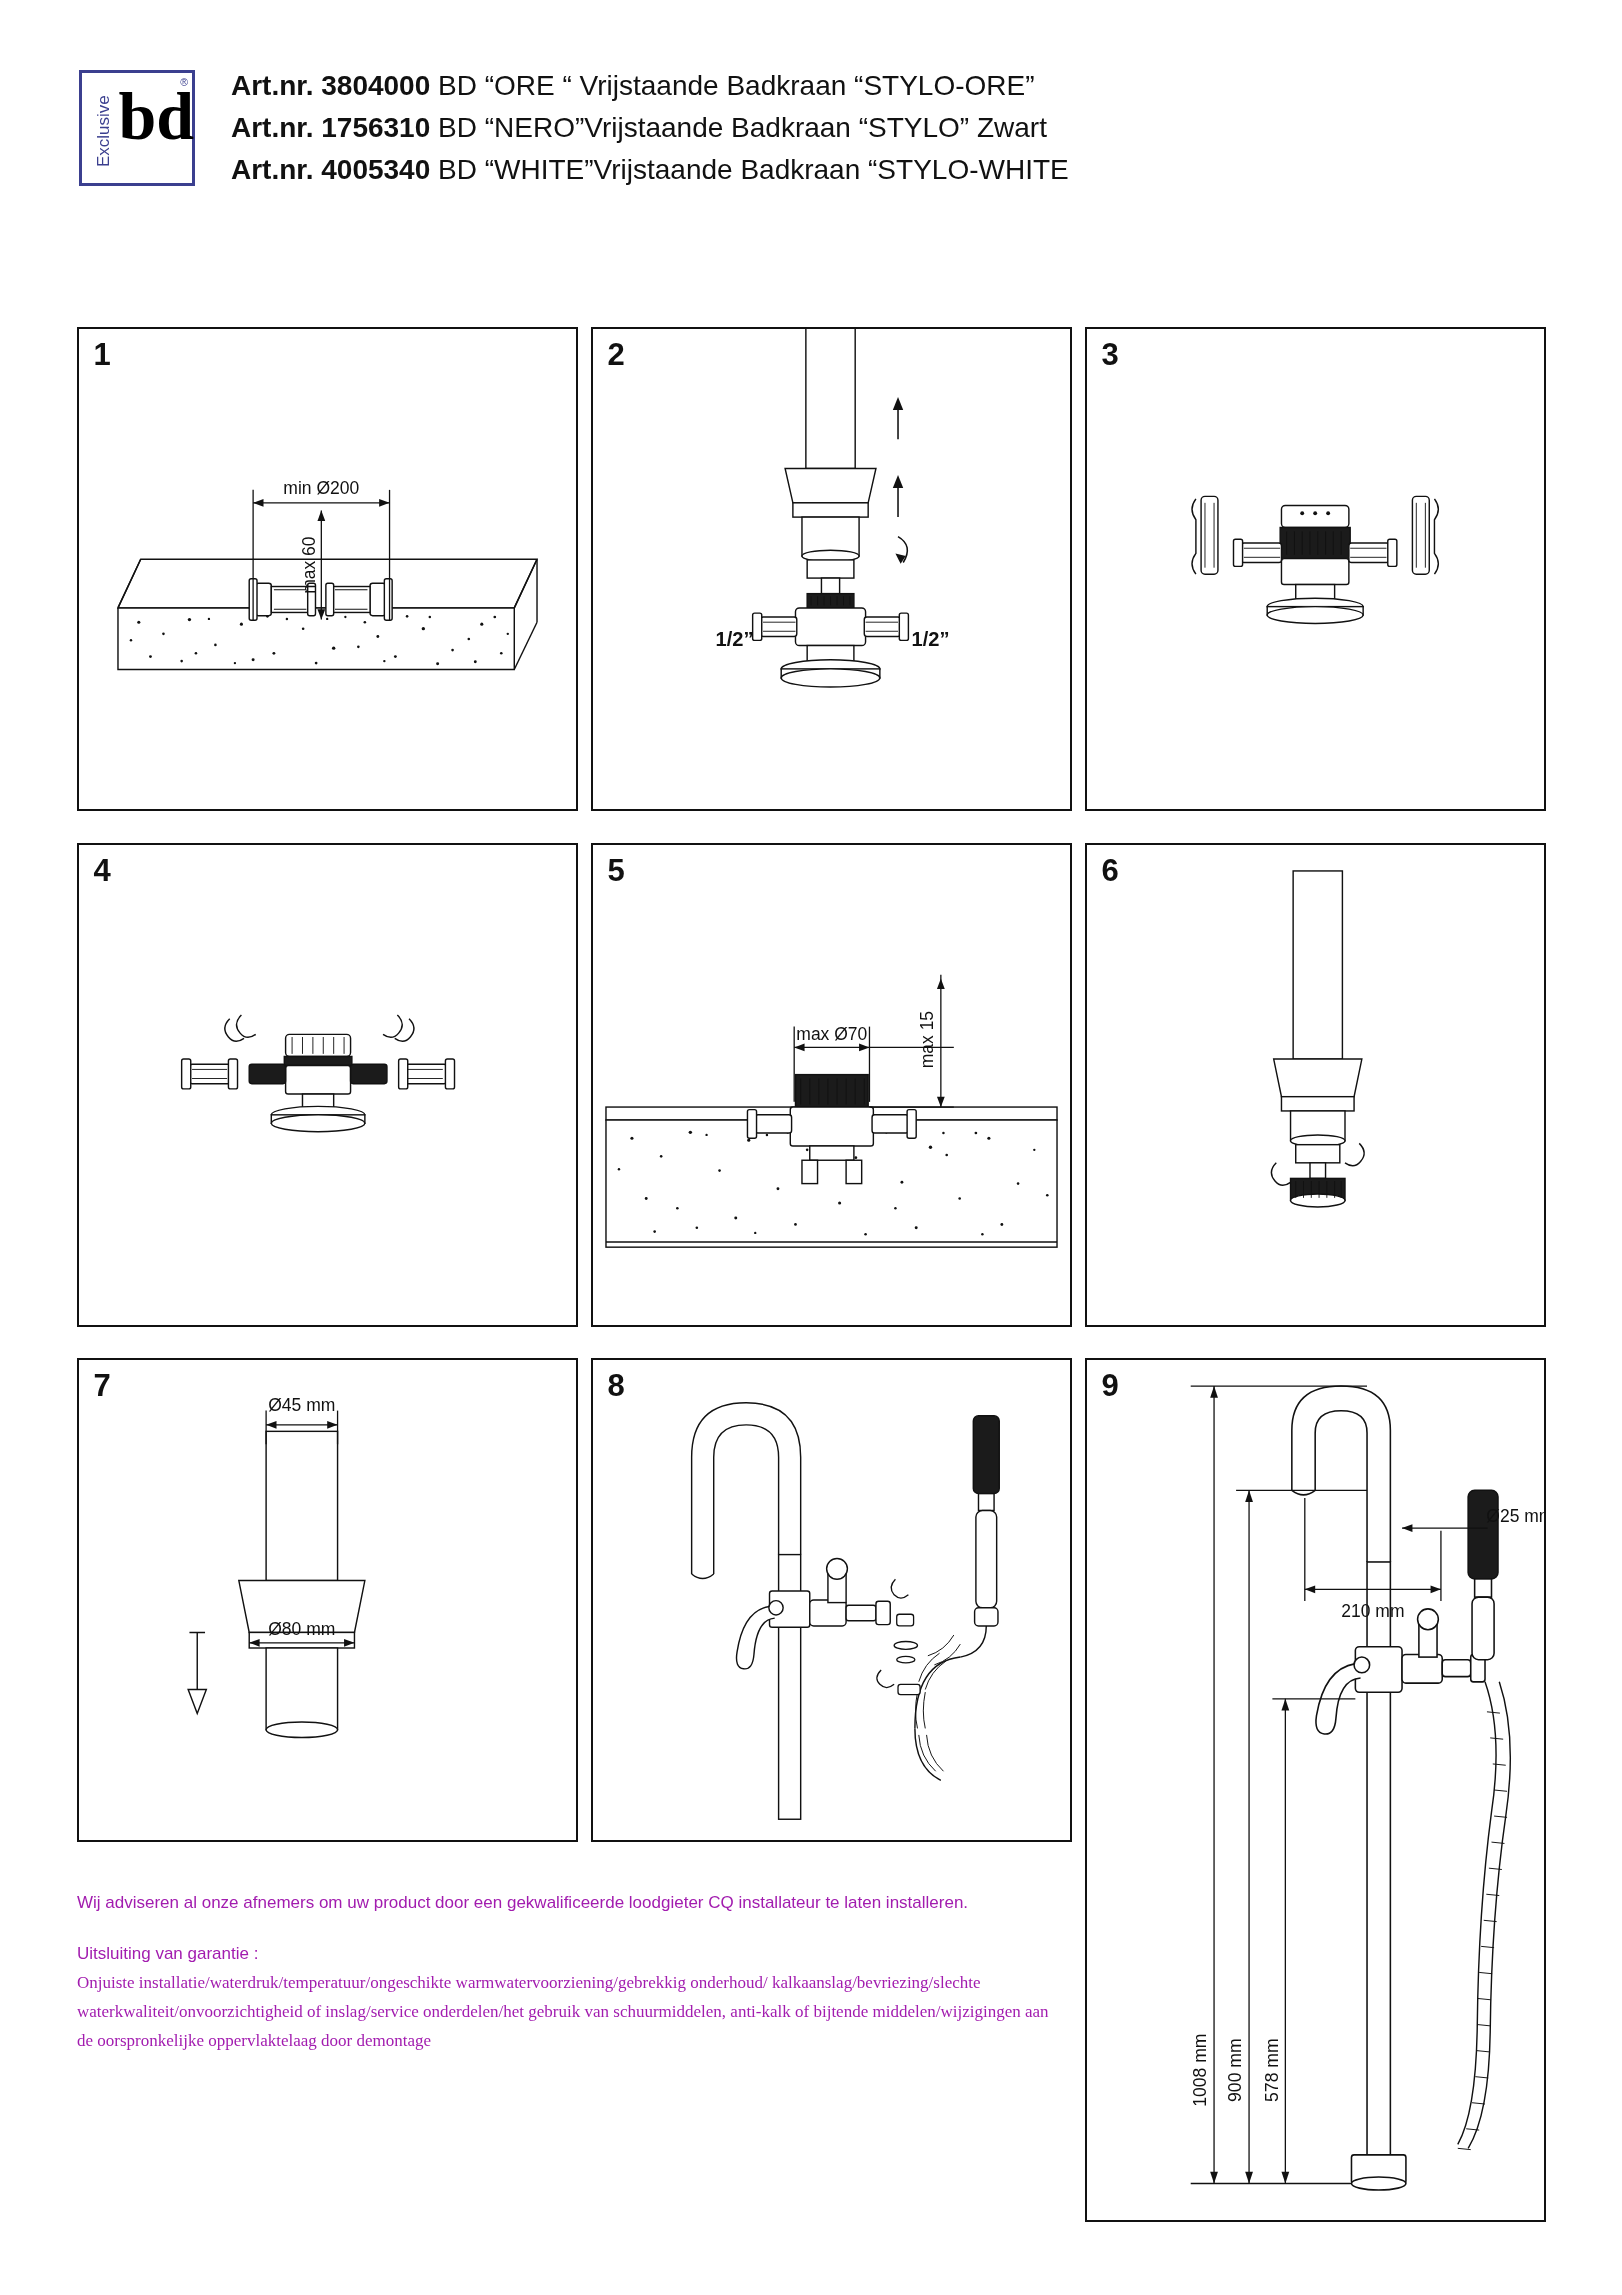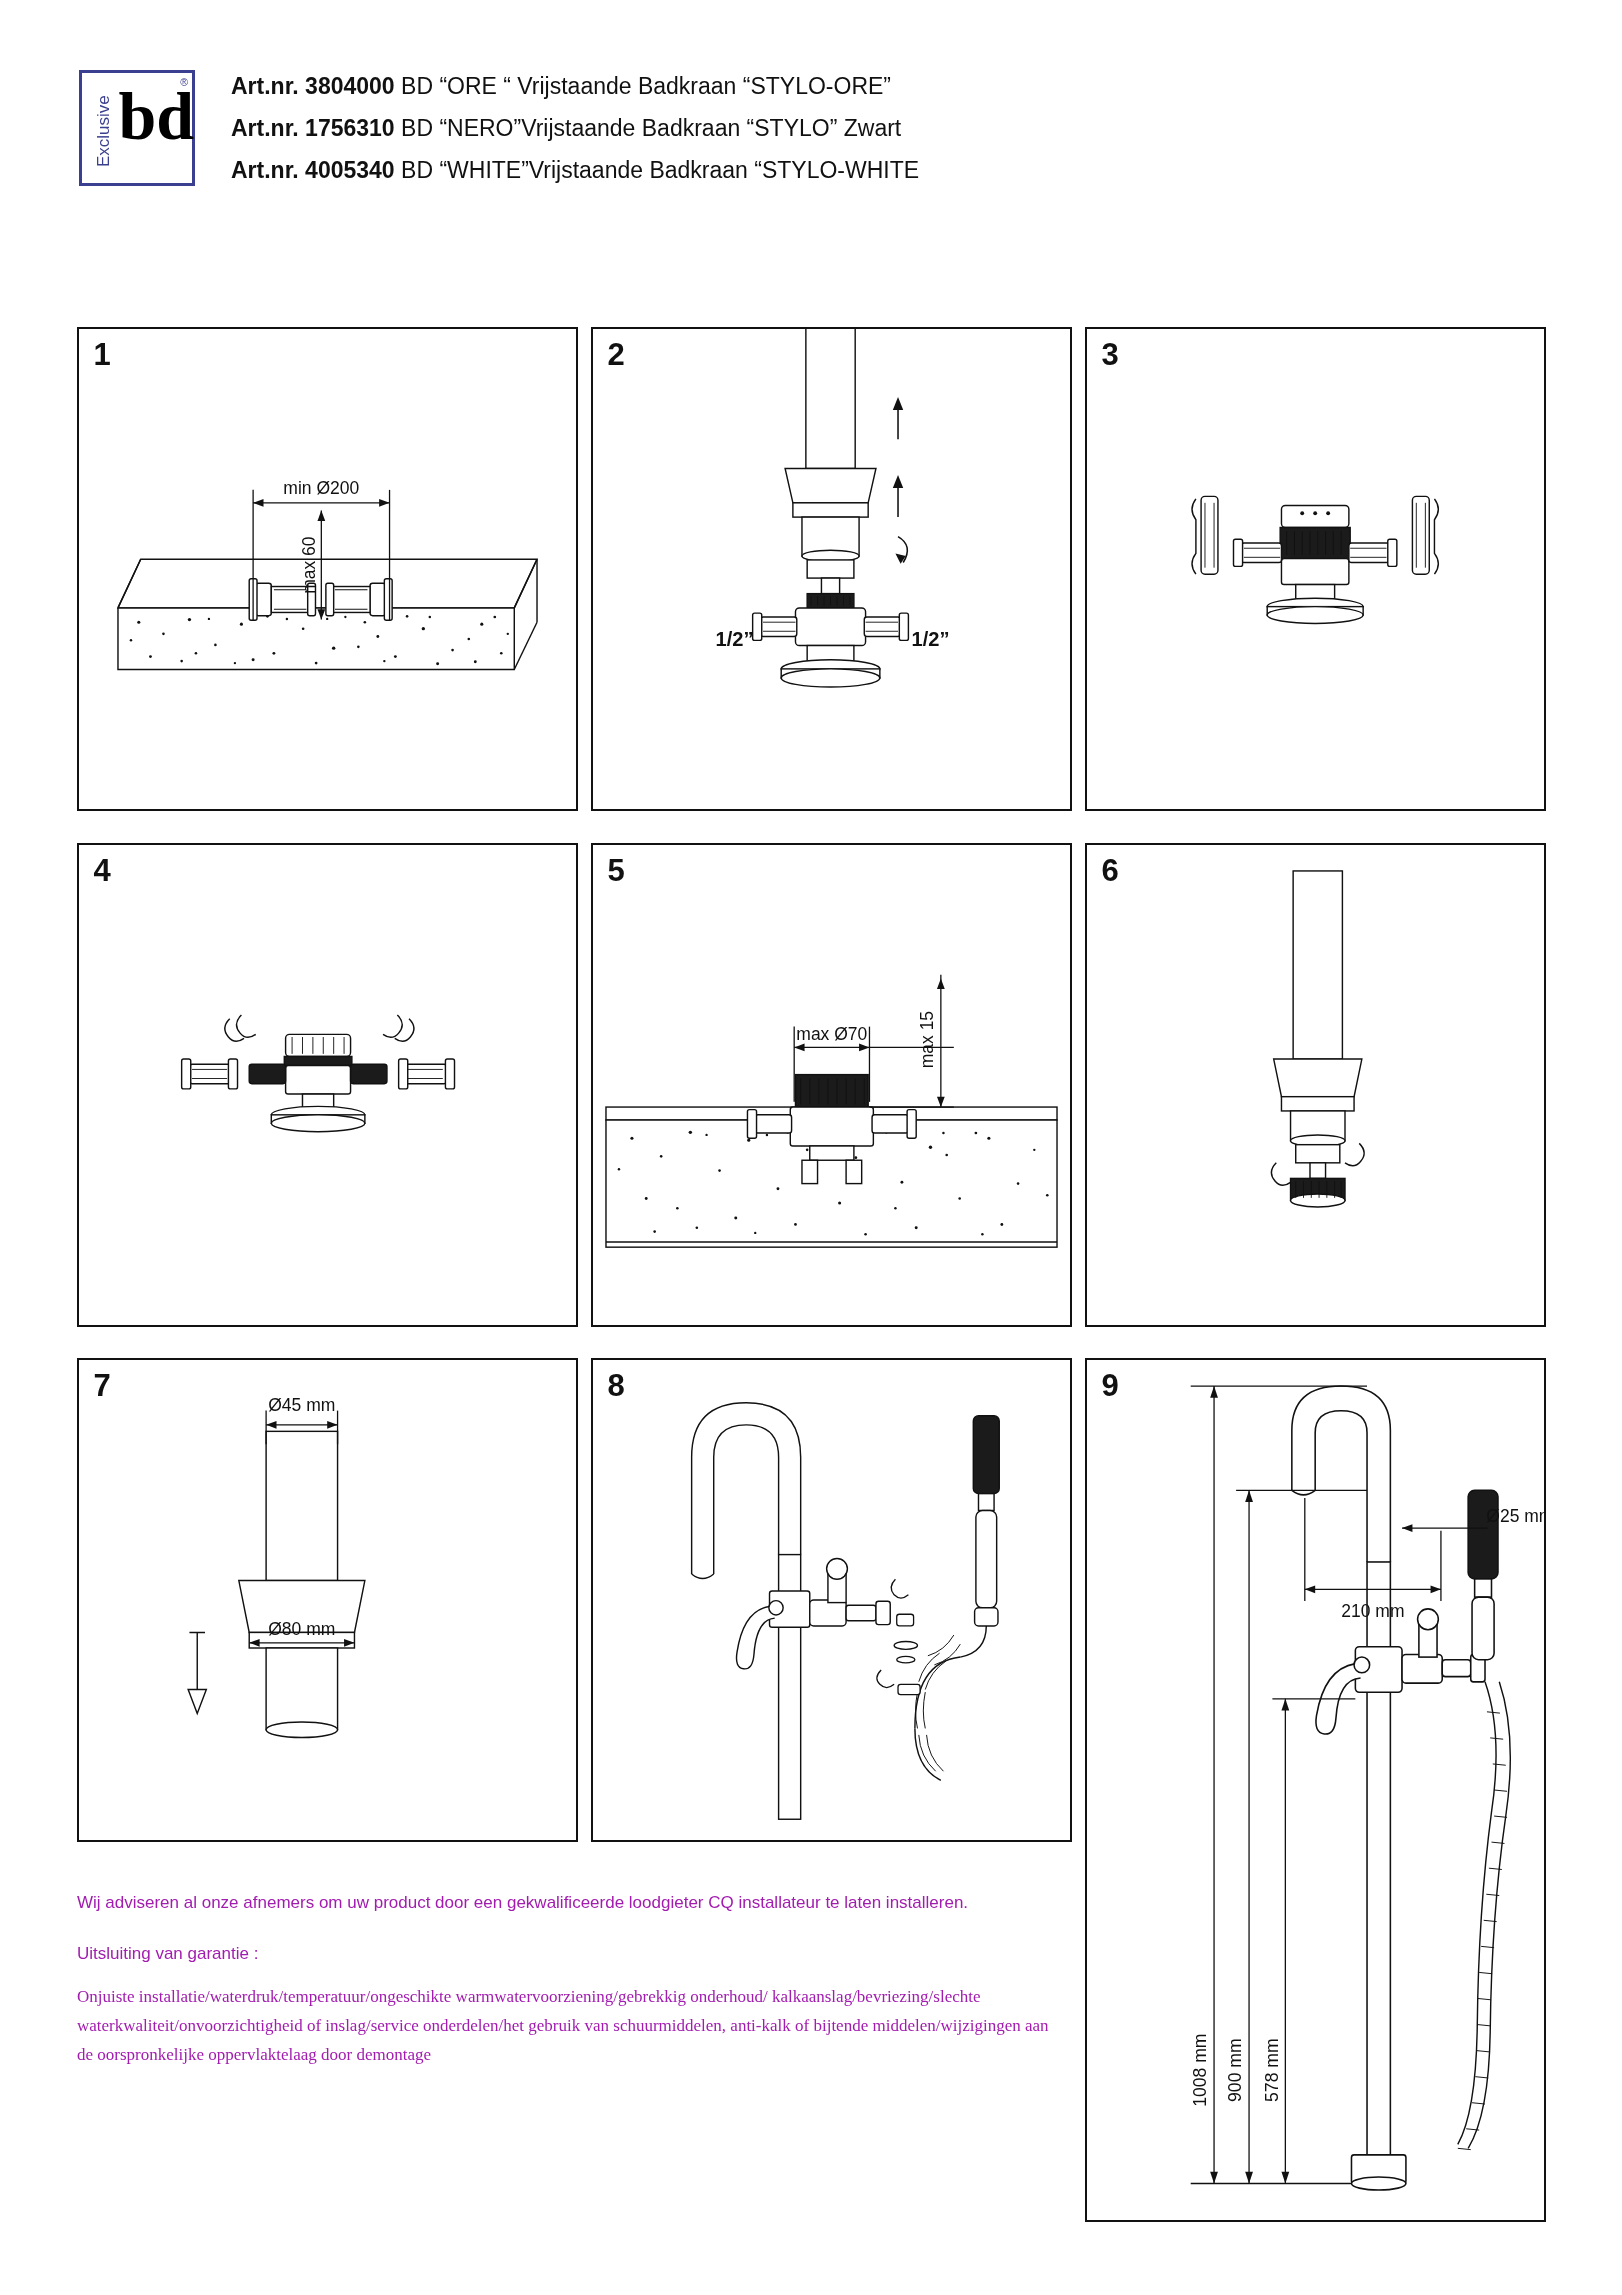--- a/index.html
+++ b/index.html
@@ -78,21 +78,21 @@
     color: #3b3f8f;
   }
 
   .title-block {
     position: absolute;
     left: 152px;
     top: 0px;
     width: 1309px;
   }
   .title-line {
-    font-size: 23px;
+    font-size: 28px;
     line-height: 42px;
     color: #111111;
     white-space: nowrap;
   }
   .title-line .bold {
     font-weight: bold;
   }
 
   
   .panel {
@@ -127,21 +127,21 @@
     position: absolute;
     left: 77px;
     top: 1888px;
     width: 988px;
     font-size: 17px;
     line-height: 29px;
     color: #a21caf;
   }
   .footer p { margin: 0 0 22px 0; }
   .footer p.last { margin-bottom: 0; font-family: Liberation Serif, serif; }
-  .footer .tight { margin-bottom: 14px; }
+  .footer .tight { margin-bottom: 0; }
 
   .dim-label {
     font-size: 27px;
     fill: #111111;
     font-family: "Liberation Sans", sans-serif;
   }
   .dim-label-b {
     font-size: 31px;
     font-weight: bold;
     fill: #111111;

